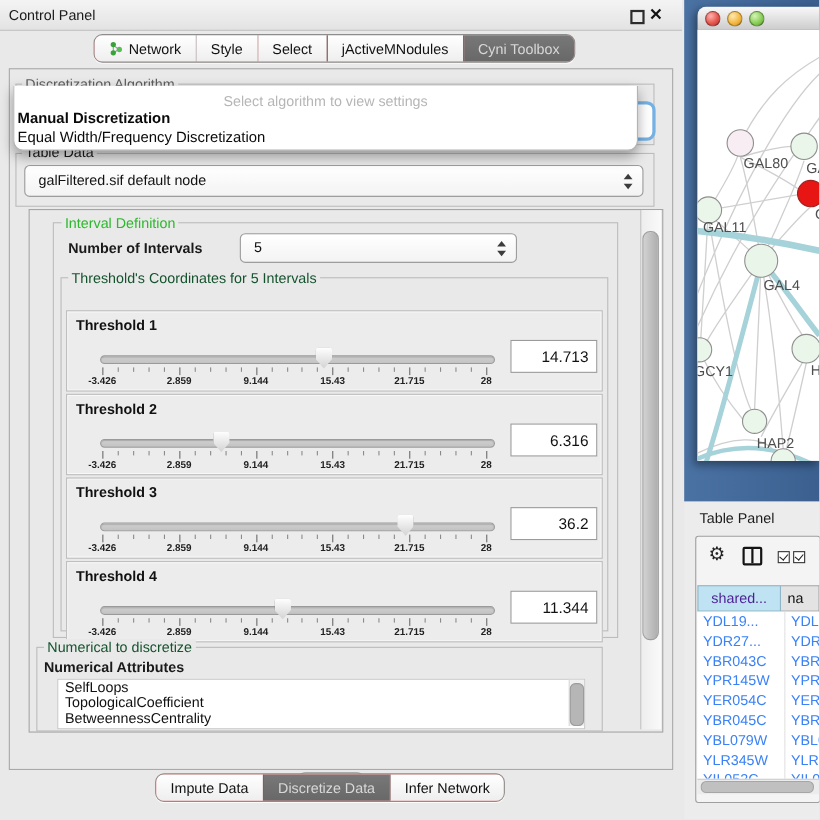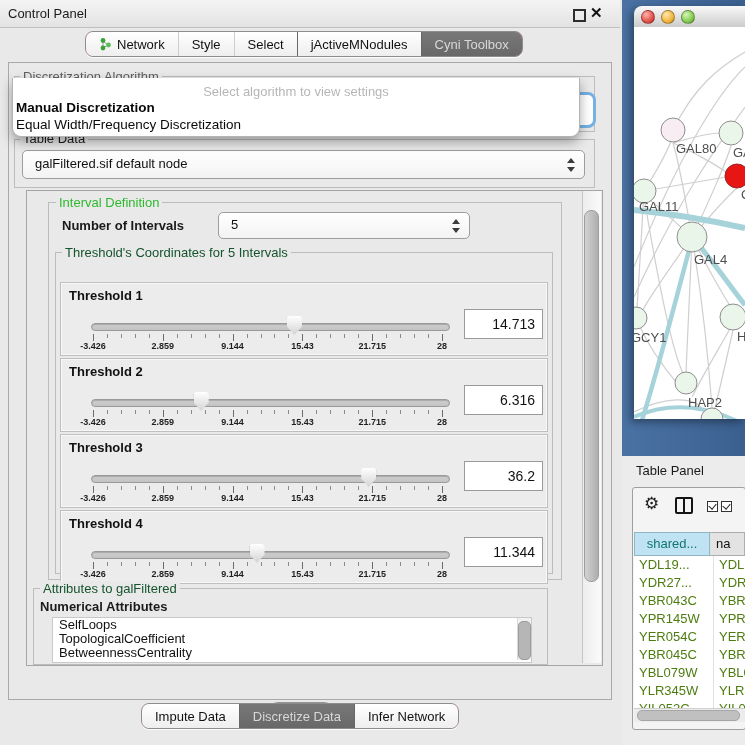--- a/index.html
+++ b/index.html
@@ -102,26 +102,26 @@
   .tp-title{left:14px;top:7px;}
   .tpanel2{left:10px;top:31px;width:112px;height:241px;background:#f4f4f4;border:1px solid #9f9f9f;
            border-radius:3px;overflow:hidden;}
   .gear{left:11px;top:6px;font-size:17px;color:#222;line-height:20px;}
   .split-icon{left:42px;top:9px;width:14px;height:13px;border:2px solid #141414;border-radius:2px;}
   .split-icon:before{content:"";position:absolute;left:50%;top:0;width:2px;height:100%;background:#141414;margin-left:-1px;}
   .chk{top:13px;width:9px;height:9px;border:1.5px solid #333;background:#fff;}
   .chk:after{content:"";position:absolute;left:2px;top:0px;width:4px;height:6px;border-right:1.5px solid #222;
              border-bottom:1.5px solid #222;transform:rotate(40deg);}
   .thead-row{left:1px;top:44px;width:111px;height:24px;display:flex;}
-  .th1{width:74px;background:#bfe3f2;border:1px solid #8fb6c6;font-size:13px;color:#0f766e;
+  .th1{width:74px;background:#bfe3f2;border:1px solid #8fb6c6;font-size:13px;color:#4c1d95;
        text-align:center;line-height:22px;}
   .th2{flex:1;background:#e3e3e3;border:1px solid #adadad;border-left:none;font-size:13px;color:#111;
        padding-left:6px;line-height:22px;white-space:nowrap;overflow:hidden;}
   .tbody{left:1px;top:68px;width:111px;height:152px;background:#fff;overflow:hidden;}
-  .trow{display:flex;height:18px;font-size:13px;color:#4d7c0f;}
+  .trow{display:flex;height:18px;font-size:13px;color:#3b82f6;}
   .td1{width:74px;padding-left:5px;border-right:1px solid #e2e2e2;line-height:18px;white-space:nowrap;overflow:hidden;}
   .td2{flex:1;padding-left:5px;line-height:18px;white-space:nowrap;overflow:hidden;}
   .htrack{left:1px;top:220px;width:111px;height:13px;background:#ececec;border-top:1px solid #cfcfcf;}
   .hthumb{left:4px;top:222px;width:101px;height:9px;border-radius:5px;background:#c0c0c0;border:1px solid #a6a6a6;}
 </style>
 </head>
 <body>
 
 <div id="stage">
 
@@ -342,21 +342,21 @@
         <div class="ticklab" style="left: 149.6px;">9.144</div>
         <div class="ticklab" style="left: 219.4px;">15.43</div>
         <div class="ticklab" style="left: 289.2px;">21.715</div>
         <div class="ticklab" style="left: 359px;">28</div>
         <div class="thumb" style="left: 188.528px;"></div>
         <div class="valbox">11.344</div>
       </div>
     </div>
 
   <div class="abs group" style="left:33px;top:588px;width:513px;height:75px;"></div>
-  <span class="abs gtitle fs13 blue-t" style="left:40px;top:581px;">Attributes to galFiltered</span>
+  <span class="abs gtitle fs13 blue-t" style="left:40px;top:581px;">Numerical to discretize</span>
   <span class="abs fs13 bold" style="left:40px;top:599px;">Numerical Attributes</span>
   <div class="abs attr-list" id="attrlist">
       <div class="attr-item">SelfLoops</div>
       <div class="attr-item">TopologicalCoefficient</div>
       <div class="attr-item">BetweennessCentrality</div>
     </div>
   <div class="abs ltrack"></div>
   <div class="abs lthumb"></div>
 
   <button class="abs apply-btn" style="padding:0;margin-top:31px;">Apply</button>

